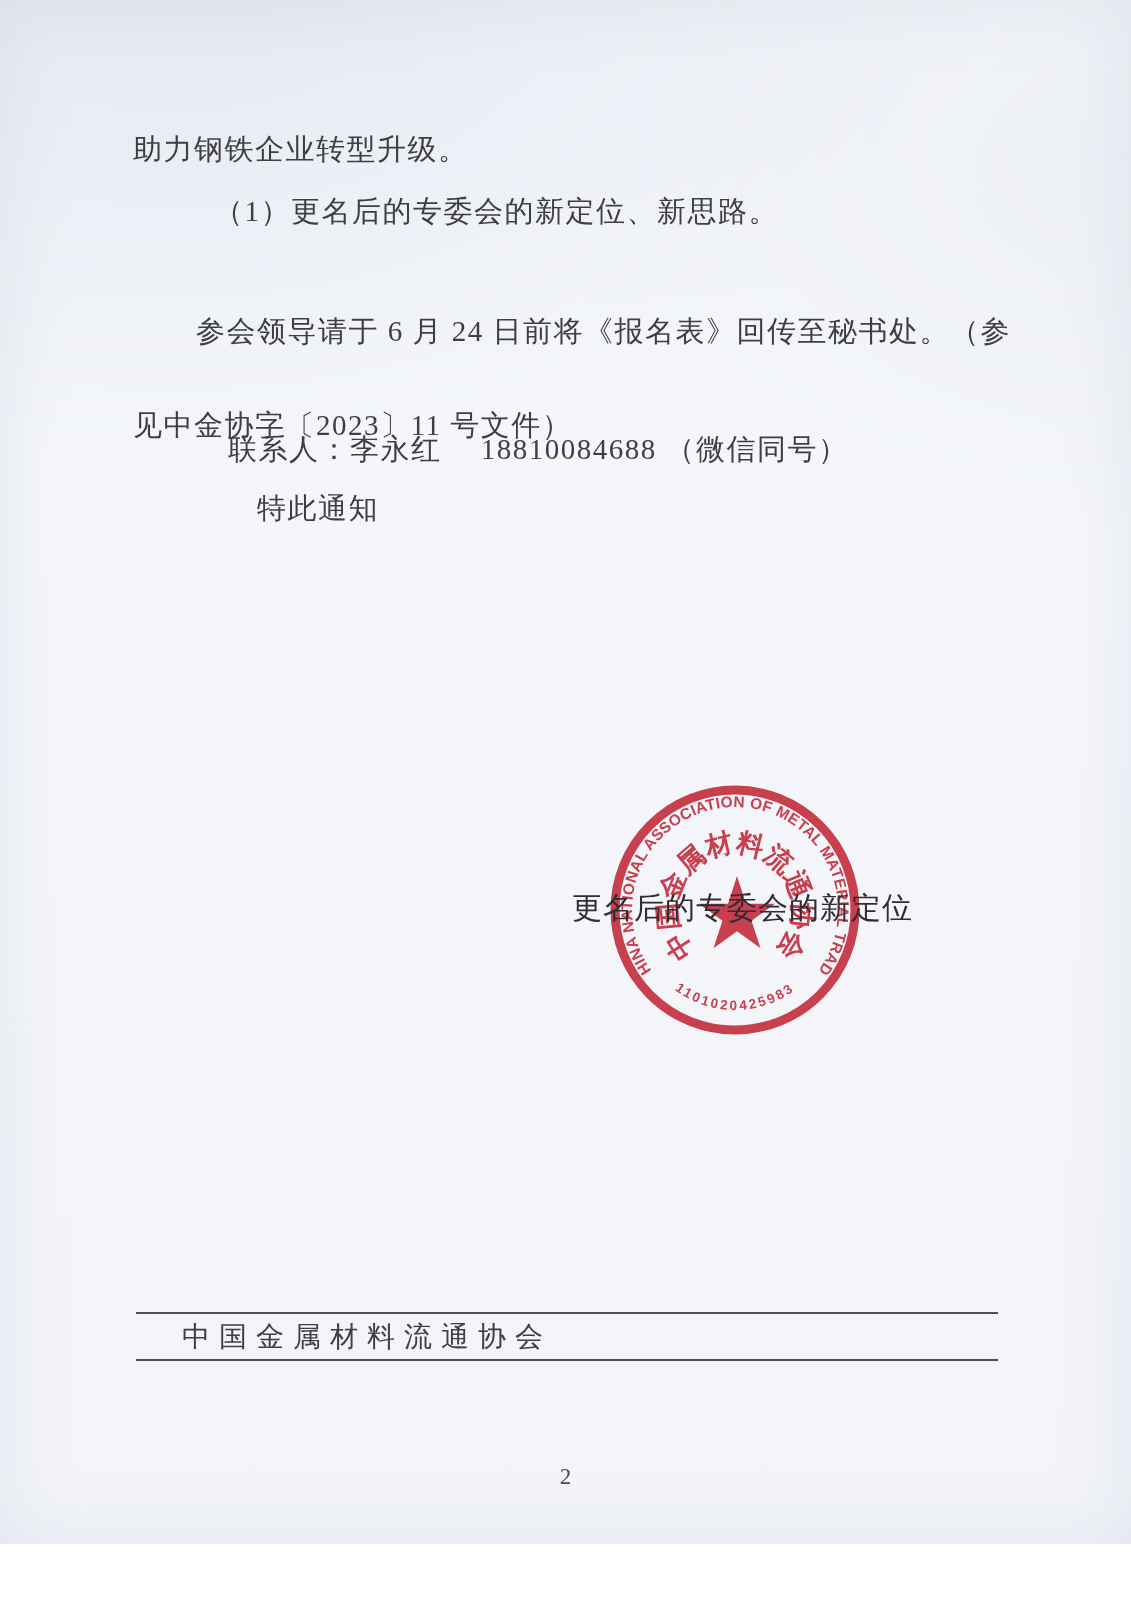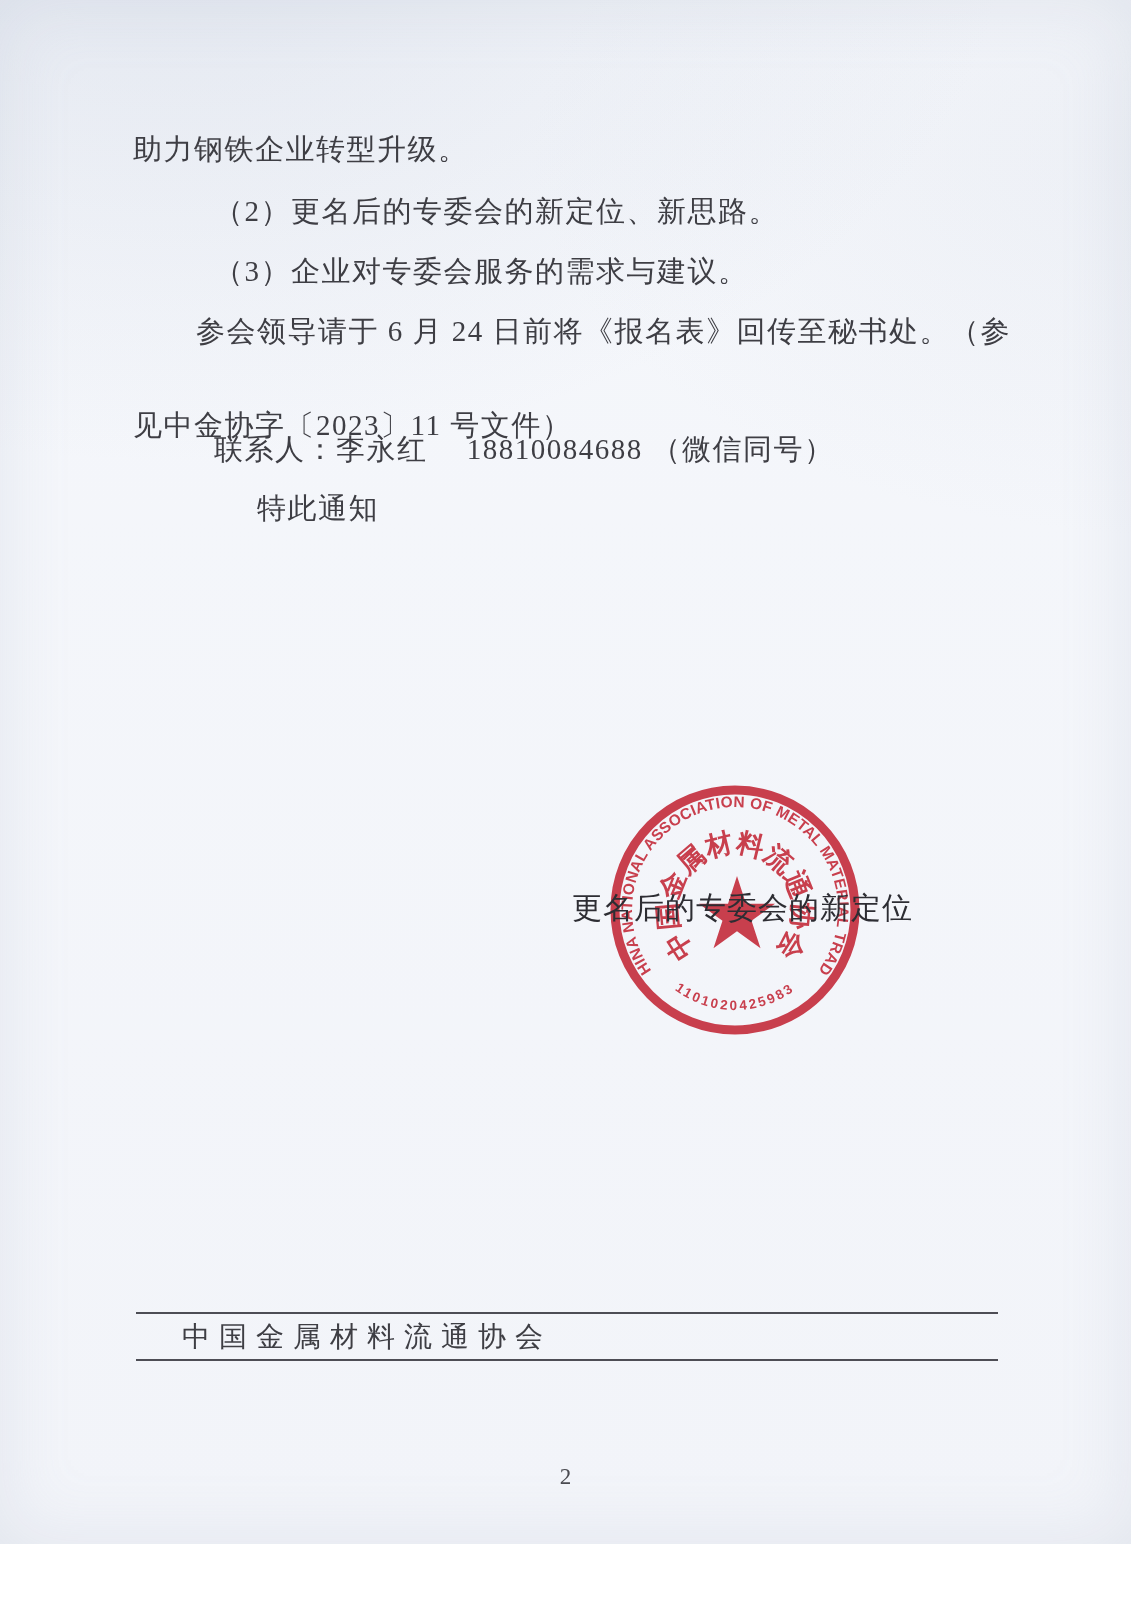--- a/index.html
+++ b/index.html
@@ -68,25 +68,24 @@
     position:absolute;left:0;top:1464px;width:100%;
     text-align:center;font-size:23px;color:#4a4a50;
   }
 </style>
 </head>
 <body>
 
 <div class="page">
 
   <div class="body-line" style="left:133px;top:130px;">助力钢铁企业转型升级。</div>
-  <div class="body-line" style="left:214px;top:192px;">（2）更名后的专委会的新定位、新思路。</div>
-  <div class="body-line" style="left:214px;top:252px;">（3）企业对专委会服务的需求与建议。</div>
+  <div class="body-line" style="left:214px;top:192px;">（1）更名后的专委会的新定位、新思路。</div>
   <div class="body-line" style="left:196px;top:312px;">参会领导请于 6 月 24 日前将《报名表》回传至秘书处。（参</div>
   <div class="body-line" style="left:133px;top:370px;margin-top:36px;">见中金协字〔2023〕11 号文件）</div>
-  <div class="body-line" style="left:214px;top:430px;">联系人：李永红　 18810084688 （微信同号）</div>
+  <div class="body-line" style="left:228px;top:430px;">联系人：李永红　 18810084688 （微信同号）</div>
   <div class="body-line" style="left:214px;top:489px;margin-left:43px;">特此通知</div>
 
   <svg class="seal" width="264" height="264" viewBox="-132 -132 264 264" aria-hidden="true">
     <defs>
       <path id="arcEn" d="M -81.2 63.4 A 103 103 0 1 1 81.2 63.4" fill="none"></path>
       <path id="arcCn" d="M -43.1 38.8 A 58 58 0 1 1 43.1 38.8" fill="none"></path>
       <path id="arcNum" d="M -64.3 76.6 A 100 100 0 0 0 64.3 76.6" fill="none"></path>
     </defs>
     <circle r="120" fill="none" stroke="#c5303f" stroke-width="9"></circle>
     <text class="seal-en">

